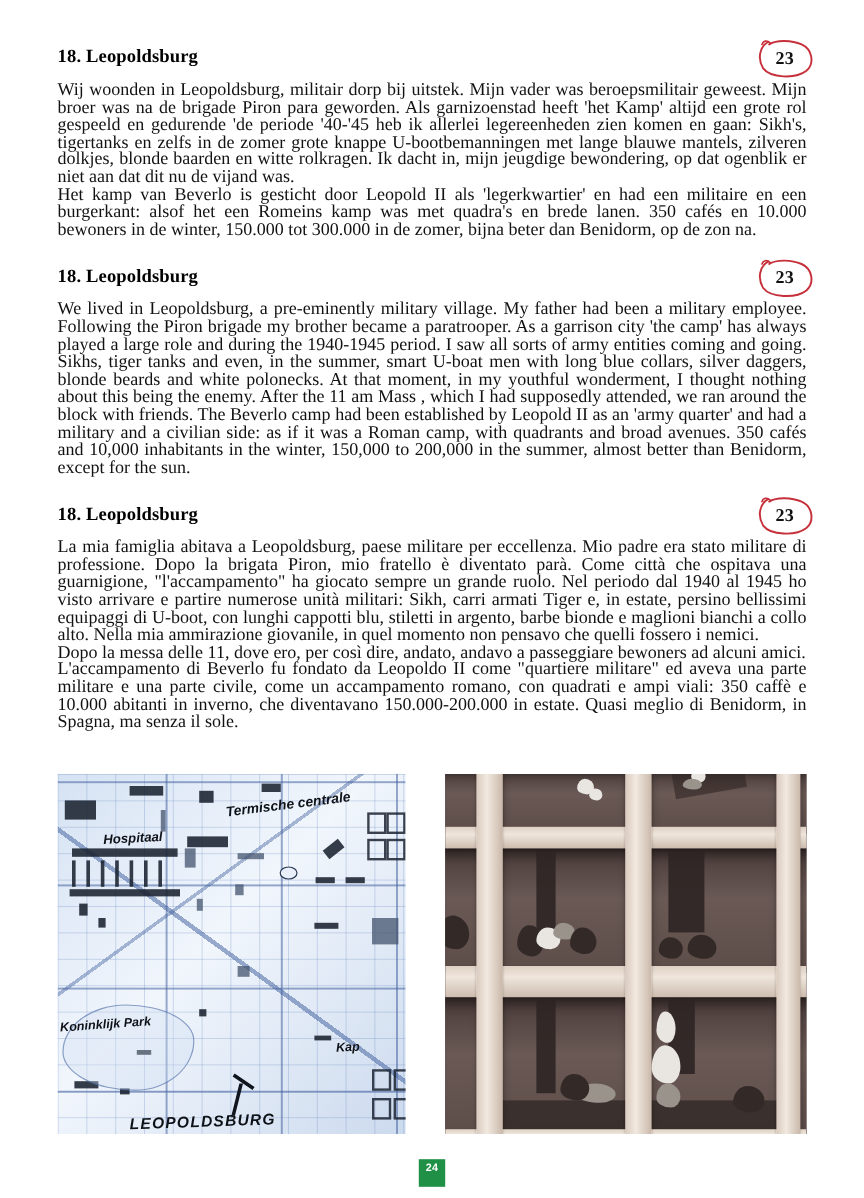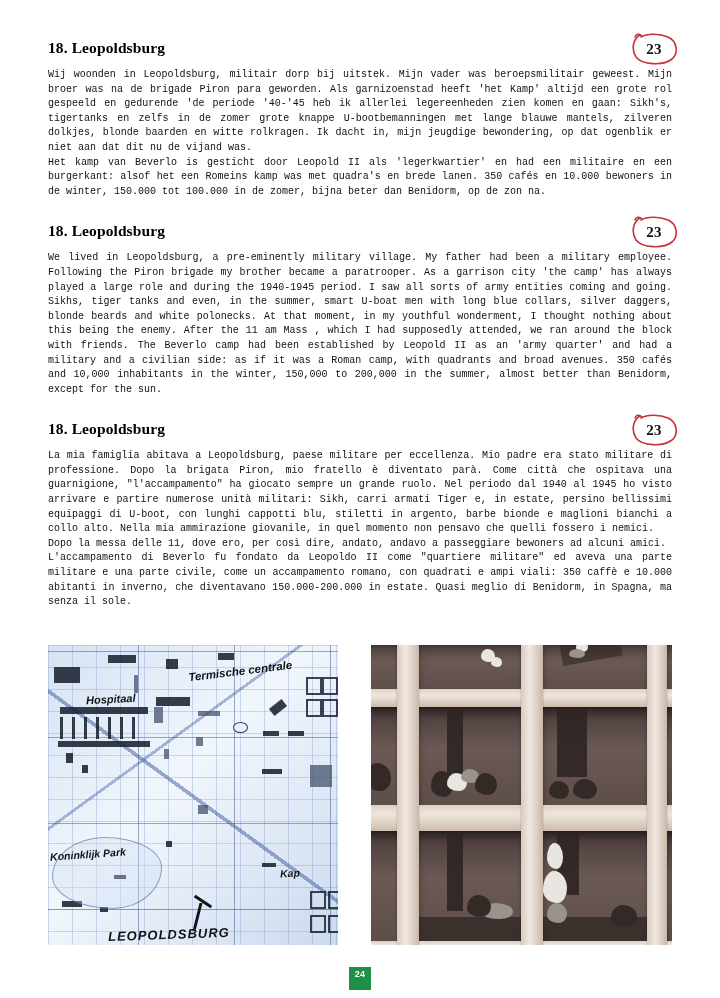--- a/index.html
+++ b/index.html
@@ -69,22 +69,22 @@
     align-items: center;
     justify-content: center;
     font-family: "Liberation Serif", serif;
     font-weight: bold;
     font-size: 15px;
     color: #111;
     letter-spacing: 0.3px;
   }
 
   .para {
-    font-family: Liberation Mono, monospace;
-    font-size: 10px;
+    font-family: Liberation Serif, serif;
+    font-size: 15px;
     line-height: 14.6px;
     text-align: justify;
     text-justify: inter-word;
     color: #111;
     margin: 0;
     hyphens: manual;
   }
   .para + .para { margin-top: 0; }
 
   
@@ -263,21 +263,21 @@
         <span class="sec-title">18. Leopoldsburg</span>
         <div class="circle-badge">
           <svg class="ring" viewBox="0 0 48 34">
             <path d="M10 3 C 3 7, 1 17, 6 25 C 12 33, 33 34, 42 27 C 49 21, 47 9, 38 5 C 30 1.5, 17 1, 11 5" fill="none" stroke="#c6303a" stroke-width="1.6" stroke-linecap="round"></path>
             <path d="M12 4 C 9 1, 6 2, 5 5" fill="none" stroke="#c6303a" stroke-width="1.4" stroke-linecap="round"></path>
           </svg>
           <span class="num">23</span>
         </div>
       </div>
       <p class="para">Wij woonden in Leopoldsburg, militair dorp bij uitstek. Mijn vader was beroepsmilitair geweest. Mijn broer was na de brigade Piron para geworden. Als garnizoenstad heeft 'het Kamp' altijd een grote rol gespeeld en gedurende 'de periode '40-'45 heb ik allerlei legereenheden zien komen en gaan: Sikh's, tigertanks en zelfs in de zomer grote knappe U-bootbemanningen met lange blauwe mantels, zilveren dolkjes, blonde baarden en witte rolkragen. Ik dacht in, mijn jeugdige bewondering, op dat ogenblik er niet aan dat dit nu de vijand was.</p>
-      <p class="para">Het kamp van Beverlo is gesticht door Leopold II als 'legerkwartier' en had een militaire en een burgerkant: alsof het een Romeins kamp was met quadra's en brede lanen. 350 cafés en 10.000 bewoners in de winter, 150.000 tot 100.000 in de zomer, bijna beter dan Benidorm, op de zon na.</p>
+      <p class="para">Het kamp van Beverlo is gesticht door Leopold II als 'legerkwartier' en had een militaire en een burgerkant: alsof het een Romeins kamp was met quadra's en brede lanen. 350 cafés en 10.000 bewoners in de winter, 150.000 tot 300.000 in de zomer, bijna beter dan Benidorm, op de zon na.</p>
     </div>
 
     <div class="section">
       <div class="sec-head">
         <span class="sec-title">18. Leopoldsburg</span>
         <div class="circle-badge">
           <svg class="ring" viewBox="0 0 48 34">
             <path d="M10 3 C 3 7, 1 17, 6 25 C 12 33, 33 34, 42 27 C 49 21, 47 9, 38 5 C 30 1.5, 17 1, 11 5" fill="none" stroke="#c6303a" stroke-width="1.6" stroke-linecap="round"></path>
             <path d="M12 4 C 9 1, 6 2, 5 5" fill="none" stroke="#c6303a" stroke-width="1.4" stroke-linecap="round"></path>
           </svg>

